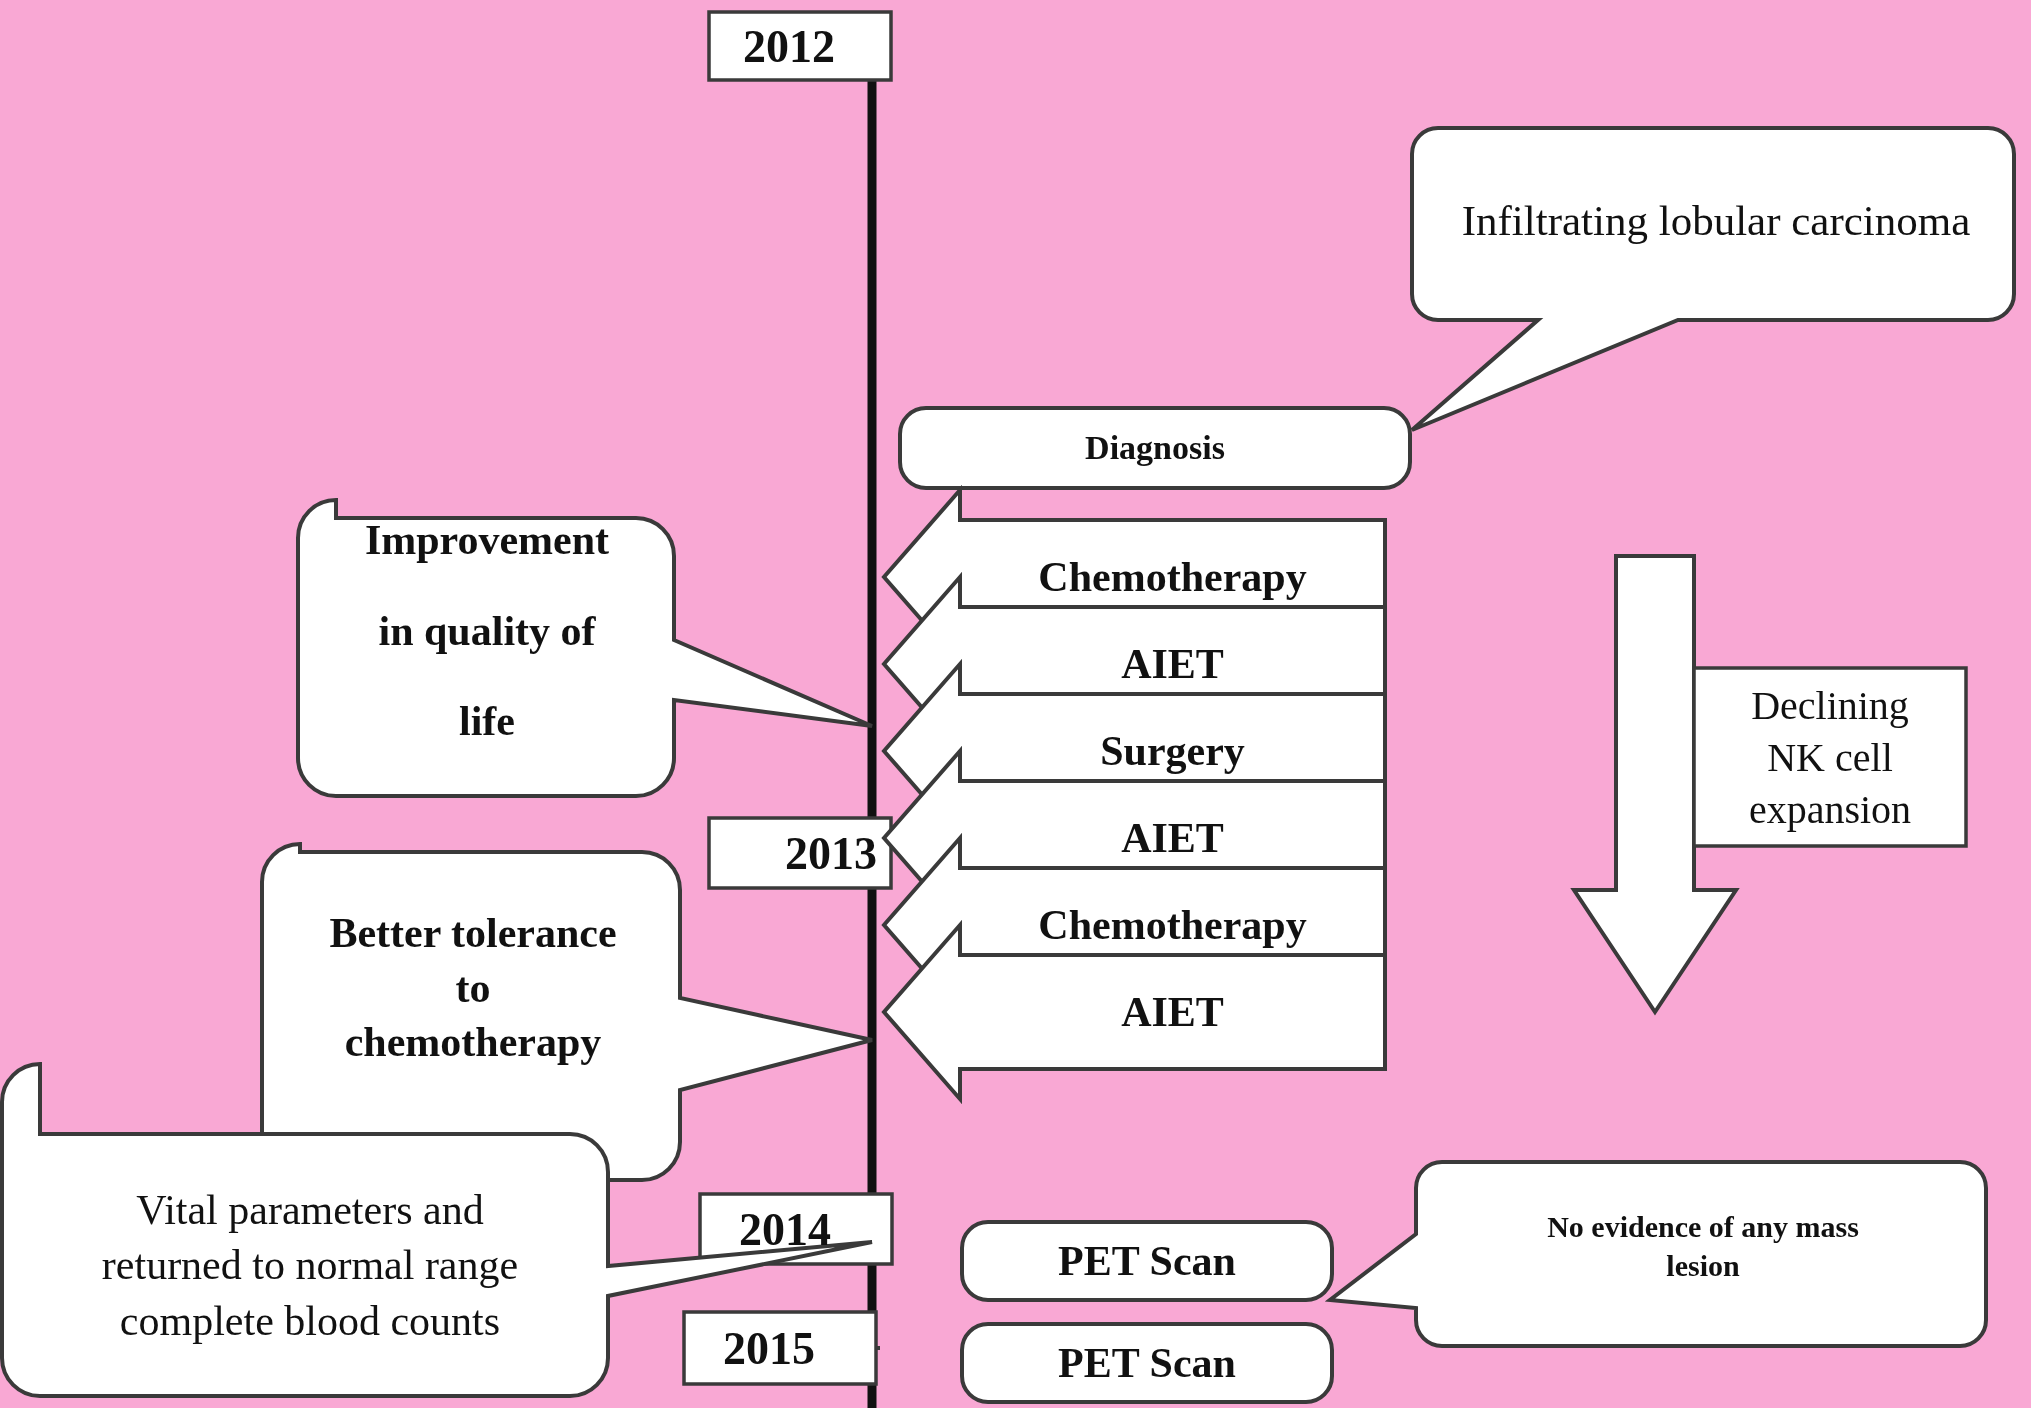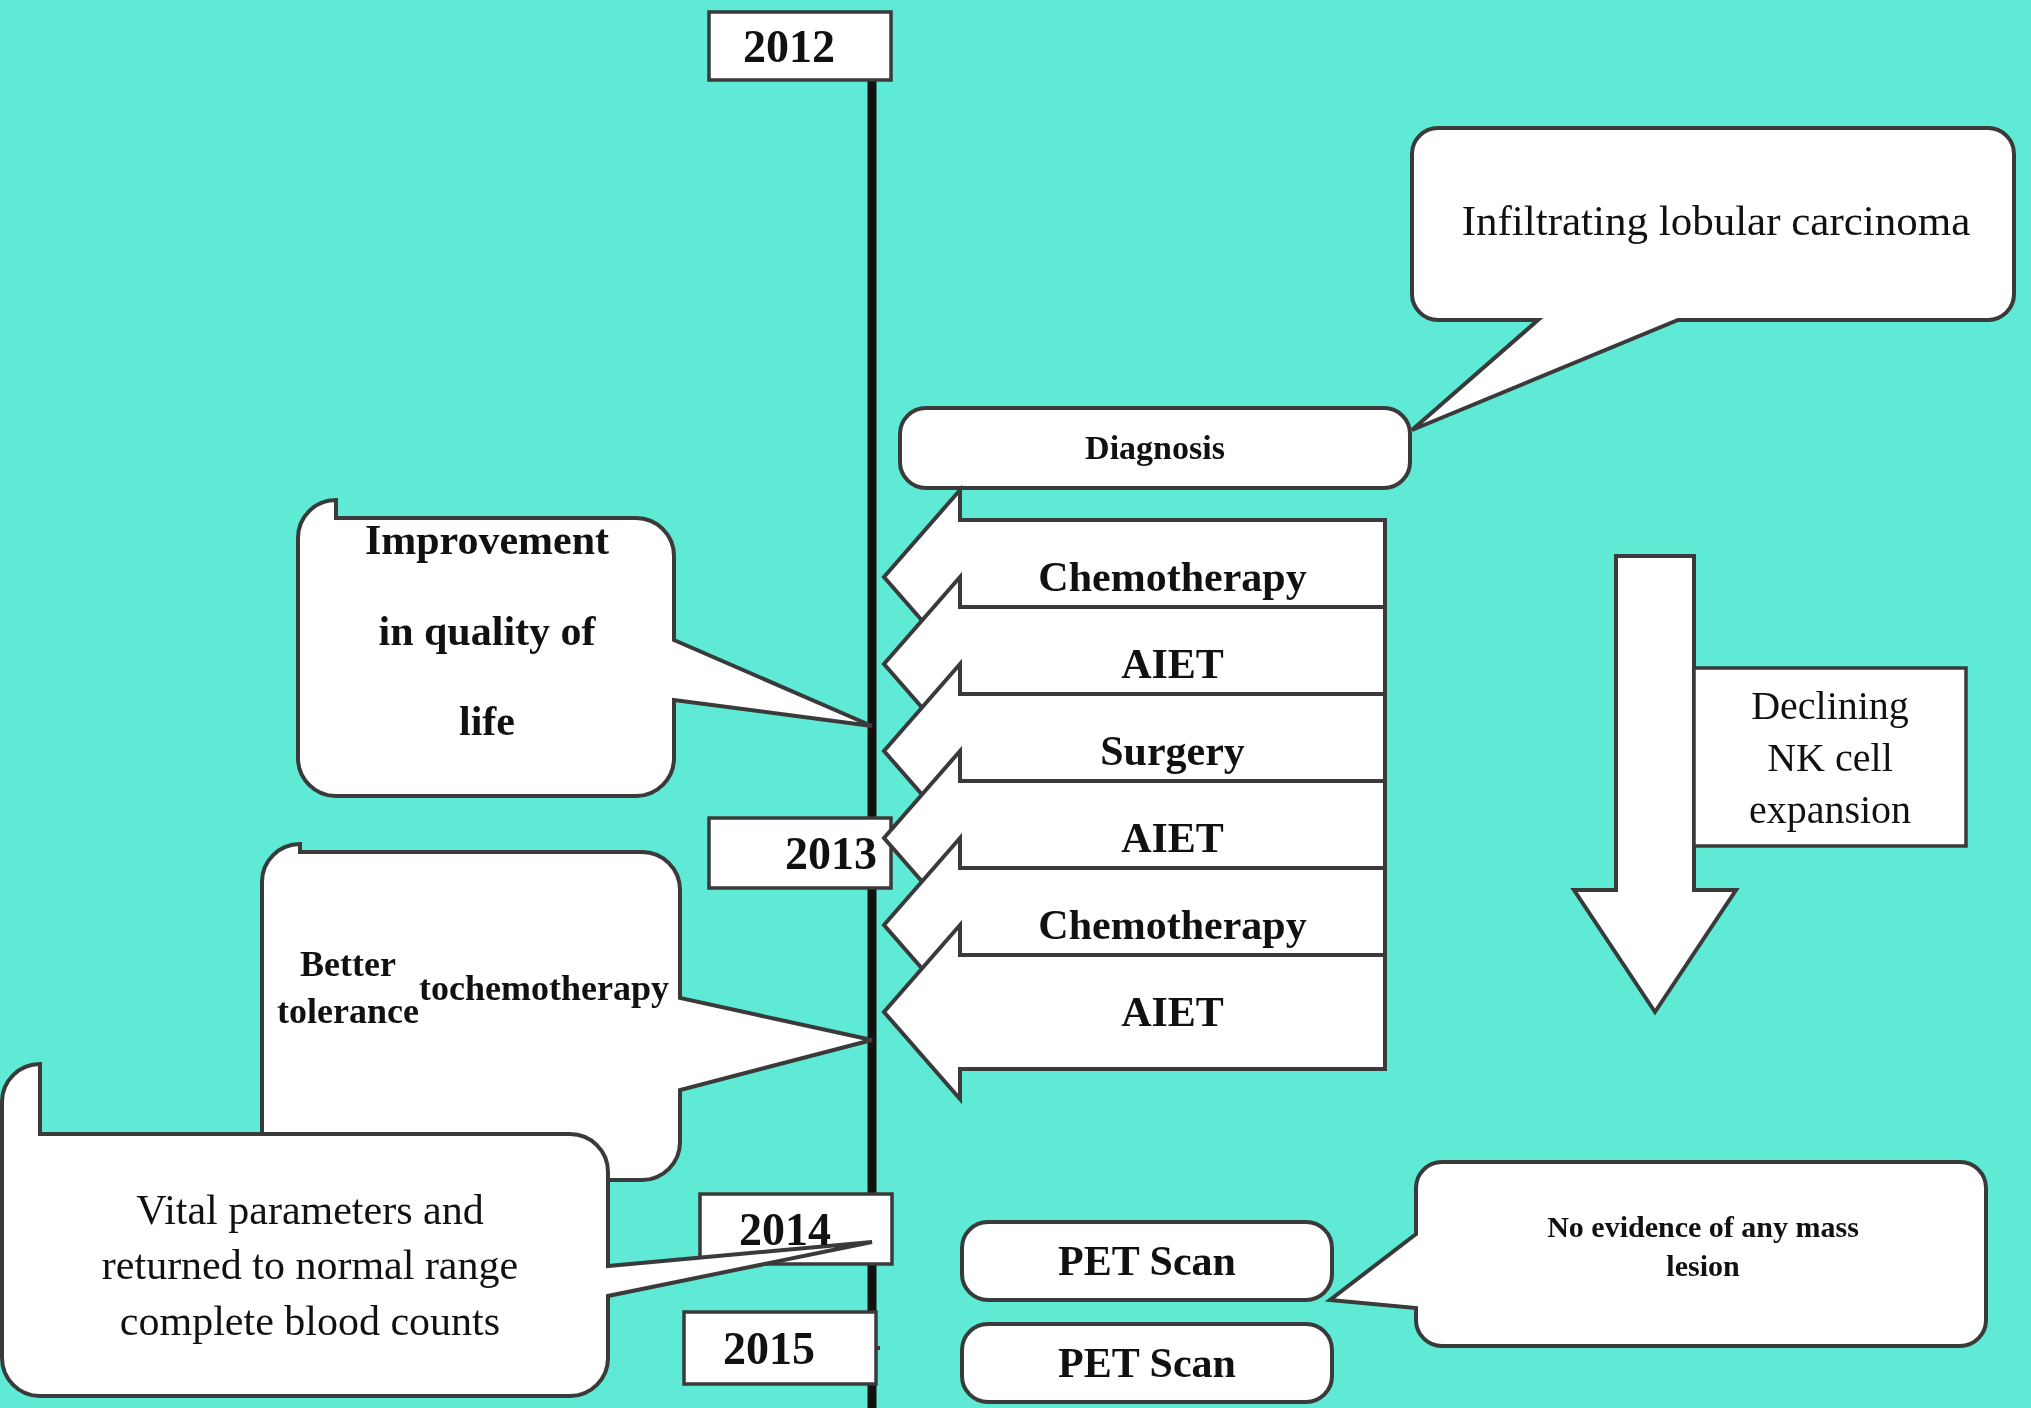--- a/index.html
+++ b/index.html
@@ -1,17 +1,17 @@
 <!DOCTYPE html>
 <html><head>
 <meta charset="utf-8">
 <style>
   html,body{margin:0;padding:0;background:#ffffff;}
   body{font-family:"Liberation Serif", serif;}
-  #stage{position:relative;width:2031px;height:1408px;background:#5eead4;overflow:hidden;}
+  #stage{position:relative;width:2031px;height:1408px;background:#f9a8d4;overflow:hidden;}
   #art{position:absolute;left:0;top:0;width:2031px;height:1408px;}
   .lbl{position:absolute;display:flex;align-items:center;justify-content:center;
        text-align:center;color:#111;pointer-events:none;}
   .bold{font-weight:bold;}
   .serif-reg{font-family:"Liberation Serif", serif;font-weight:normal;}
 </style>
 </head>
 <body>
 
 <div id="stage">
@@ -111,21 +111,21 @@
   <div class="lbl serif-reg" style="left:1432px;top:146px;width:568px;height:150px;font-size:43px;line-height:1.25;flex-direction:column;">
     <span>Infiltrating lobular carcinoma</span>
   </div>
 
   <div class="lbl bold" style="left:322px;top:536px;width:330px;height:190px;font-size:42px;line-height:1.3;flex-direction:column;gap:36px;">
     <span>Improvement</span>
     <span>in quality of</span>
     <span>life</span>
   </div>
 
-  <div class="lbl bold" style="left:288px;top:888px;width:370px;height:200px;font-size:36px;line-height:1.3;flex-direction:row;">
+  <div class="lbl bold" style="left:288px;top:888px;width:370px;height:200px;font-size:42px;line-height:1.3;flex-direction:column;">
     <span>Better tolerance</span>
     <span>to</span>
     <span>chemotherapy</span>
   </div>
 
   <div class="lbl serif-reg" style="left:30px;top:1166px;width:560px;height:200px;font-size:42px;line-height:1.32;flex-direction:column;">
     <span>Vital parameters and</span>
     <span>returned to normal range</span>
     <span>complete  blood counts</span>
   </div>

